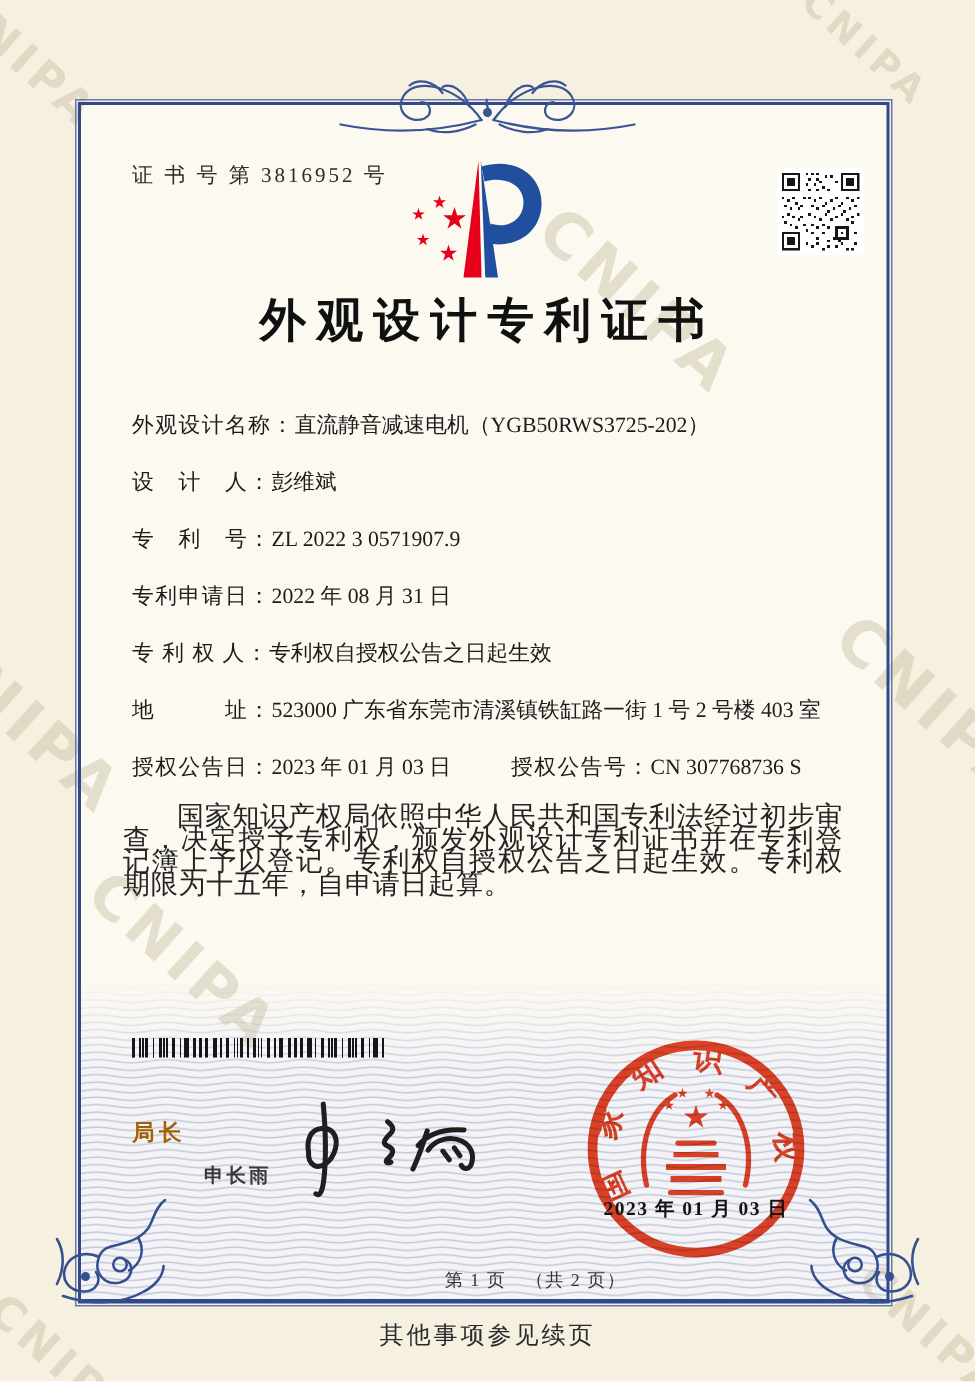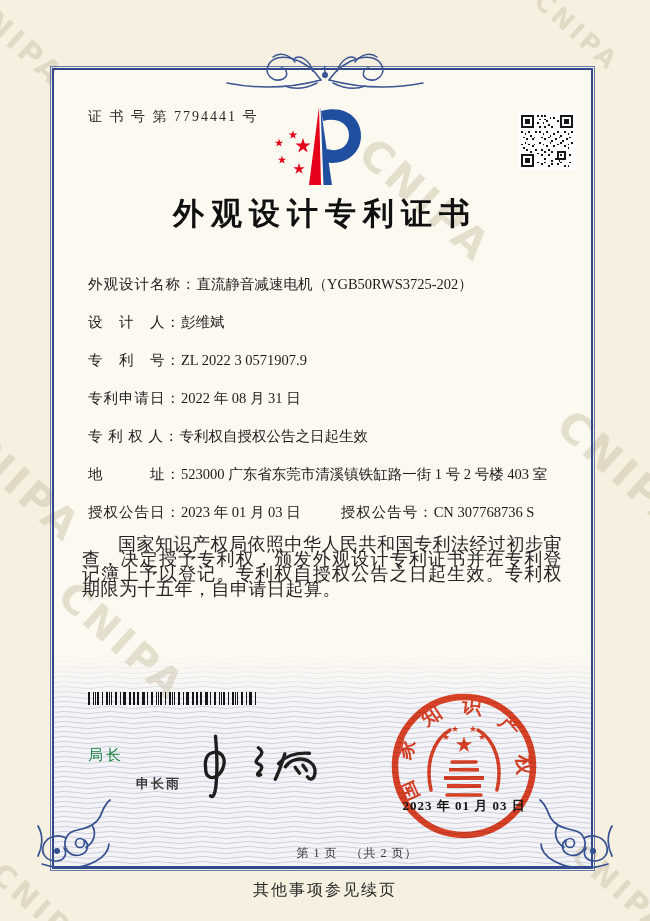--- a/index.html
+++ b/index.html
@@ -42,22 +42,22 @@
   .g2{margin-left:40px;}
   
   .paras{position:absolute;left:82px;top:537px;width:480px;font-size:18px;line-height:15px;
     letter-spacing:.5px;text-align:justify;color:#242424;z-index:6;}
   .paras p{margin:0;text-indent:2em;}
   
   .barcode{position:absolute;left:88px;top:692px;width:168px;height:13px;z-index:6;
     background:
       repeating-linear-gradient(90deg,#15151a 0 2px,rgba(0,0,0,0) 2px 5px,#15151a 5px 6px,rgba(0,0,0,0) 6px 9px),
       repeating-linear-gradient(90deg,#15151a 0 1px,rgba(0,0,0,0) 1px 7px);}
-  .officer-title{position:absolute;left:88px;top:746px;font-size:15px;font-weight:normal;letter-spacing:3px;
-    font-family:"Liberation Sans","DejaVu Sans",sans-serif;color:#15803d;z-index:6;}
+  .officer-title{position:absolute;left:88px;top:746px;font-size:15px;font-weight:bold;letter-spacing:3px;
+    font-family:"Liberation Sans","DejaVu Sans",sans-serif;color:#a16207;z-index:6;}
   .officer-name{position:absolute;left:88px;top:775px;font-size:13px;font-weight:bold;letter-spacing:2px;
     font-family:"Liberation Sans","DejaVu Sans",sans-serif;color:#3a3a3a;z-index:6;margin-left:48px;}
   .signature{position:absolute;left:183px;top:722px;width:165px;height:92px;z-index:6;}
   .seal{position:absolute;left:389px;top:691px;width:150px;height:150px;z-index:7;mix-blend-mode:multiply;opacity:.95;}
   .seal-date{position:absolute;left:383px;top:797px;width:162px;text-align:center;font-size:13px;
     font-weight:bold;letter-spacing:1px;color:#141414;z-index:8;}
   .page-num{position:absolute;left:0;top:845px;width:100%;text-align:center;font-size:12px;
     letter-spacing:1px;color:#333;z-index:6;margin-left:32px;}
   .footer-note{position:absolute;left:0;top:880px;width:100%;text-align:center;font-size:16px;
     letter-spacing:2px;color:#2a2a2a;z-index:6;}
@@ -125,21 +125,21 @@
       <path d="M76,2 C66,10 70,20 58,27 C46,34 36,30 32,40 C28,51 36,59 46,57 C54,55 56,46 50,42"></path>
       <path d="M58,27 C63,35 60,45 52,49"></path>
       <path d="M32,40 C24,36 14,38 10,46 C6,55 12,63 22,63 C30,63 34,56 30,50"></path>
       <path d="M8,66 C26,72 46,72 62,63 C70,59 75,52 75,46"></path>
       <path d="M4,28 C10,38 8,50 4,58"></path>
     </g>
     <circle cx="46" cy="45" r="4.5" fill="none" stroke="#35508f" stroke-width="1.7"></circle>
     <circle cx="23" cy="53" r="3" fill="#35508f"></circle>
   </svg>
 
-  <div class="cert-no">证 书 号 第 7794441 号</div>
+  <div class="cert-no">证 书 号 第 3816952 号</div>
 
   <svg class="logo" viewBox="0 0 132 96">
     <defs>
       <path id="st" d="M0,-1 L0.2245,-0.309 L0.951,-0.309 L0.363,0.118 L0.588,0.809 L0,0.382 L-0.588,0.809 L-0.363,0.118 L-0.951,-0.309 L-0.2245,-0.309 Z"></path>
     </defs>
     <g fill="#e60019">
       <use href="#st" transform="translate(29,36) scale(4.6)"></use>
       <use href="#st" transform="translate(15,44) scale(4.4)"></use>
       <use href="#st" transform="translate(39,47) scale(8)"></use>
       <use href="#st" transform="translate(18,61) scale(4.4)"></use>

